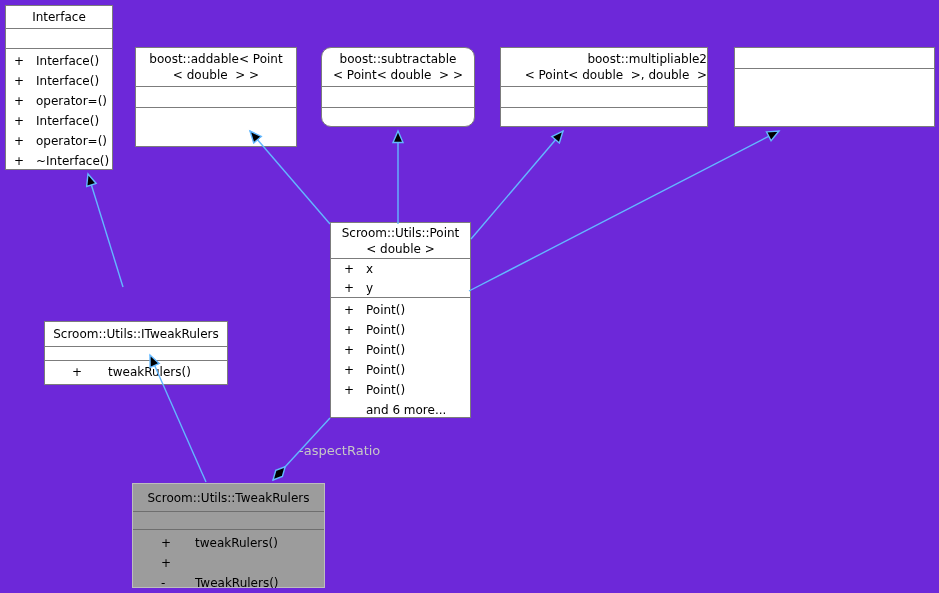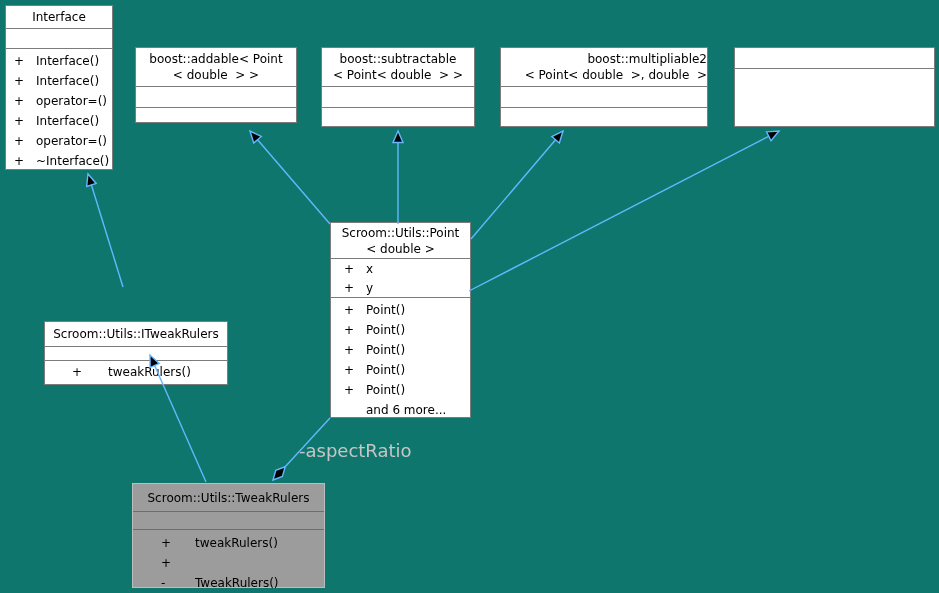--- a/index.html
+++ b/index.html
@@ -1,17 +1,17 @@
 <!DOCTYPE html>
 <html><head>
 <meta charset="utf-8">
 <style>
   html,body { margin:0; padding:0; background:#000; }
   #canvas {
-    position:relative; width:939px; height:593px; background:#0f766e;
+    position:relative; width:939px; height:593px; background:#6d28d9;
     overflow:hidden; font-family:"DejaVu Sans", sans-serif;
   }
   .uml-box {
     position:absolute; background:#fff; border:1px solid #7C7C7C;
     box-sizing:border-box; display:flex; flex-direction:column;
     font-size:12px; color:#000;
   }
   .uml-title {
     border-bottom:1px solid #7C7C7C; flex:0 0 auto;
     display:flex; flex-direction:column; align-items:center; justify-content:center;
@@ -40,21 +40,21 @@
   #box-tweakrulers .uml-title { border-bottom-color:#6E6E6E; }
   #box-tweakrulers .uml-attrs { border-bottom-color:#6E6E6E; }
   #box-tweakrulers .mrow { padding-left:28px; }
   #box-tweakrulers .sign { width:34px; }
   #box-tweakrulers .uml-methods { padding-top:3px; }
 
   #edges { position:absolute; left:0; top:0; pointer-events:none; }
   #edges line { stroke:#63B8FF; stroke-width:1.4; }
 
   .edge-label {
-    position:absolute; color:#C6C6C6; font-size:18px; line-height:14px;
+    position:absolute; color:#C6C6C6; font-size:13px; line-height:14px;
     white-space:pre;
   }
 </style>
 </head>
 <body>
 
 <div id="canvas">
 
   <div class="uml-box" id="box-interface" style="left:5px;top:5px;width:108px;height:165px;">
     <div class="uml-title" style="height:22px;">Interface</div>
@@ -80,30 +80,30 @@
           <span class="sign">+</span>
           <span class="mname">operator=()</span>
         </div>
       <div class="mrow">
           <span class="sign">+</span>
           <span class="mname">~Interface()</span>
         </div>
     </div>
   </div>
 
-  <div class="uml-box" id="box-addable" style="left:135px;top:47px;width:162px;height:76px;">
+  <div class="uml-box" id="box-addable" style="left:135px;top:47px;width:162px;height:100px;">
     <div class="uml-title" style="height:38px;">
       <div>boost::addable&lt; Point</div>
       <div>&lt; double  &gt; &gt;</div>
     </div>
     <div class="uml-attrs" style="height:21px;"></div>
     <div class="uml-methods"></div>
   </div>
 
-  <div class="uml-box" id="box-subtractable" style="left:321px;top:47px;width:154px;height:80px;">
+  <div class="uml-box" id="box-subtractable" style="left:321px;top:47px;width:154px;height:80px;border-radius:10px;">
     <div class="uml-title" style="height:38px;">
       <div>boost::subtractable</div>
       <div>&lt; Point&lt; double  &gt; &gt;</div>
     </div>
     <div class="uml-attrs" style="height:21px;"></div>
     <div class="uml-methods"></div>
   </div>
 
   <div class="uml-box" id="box-multipliable" style="left:500px;top:47px;width:208px;height:80px;">
     <div class="uml-title" style="height:38px;align-items:flex-end;">

